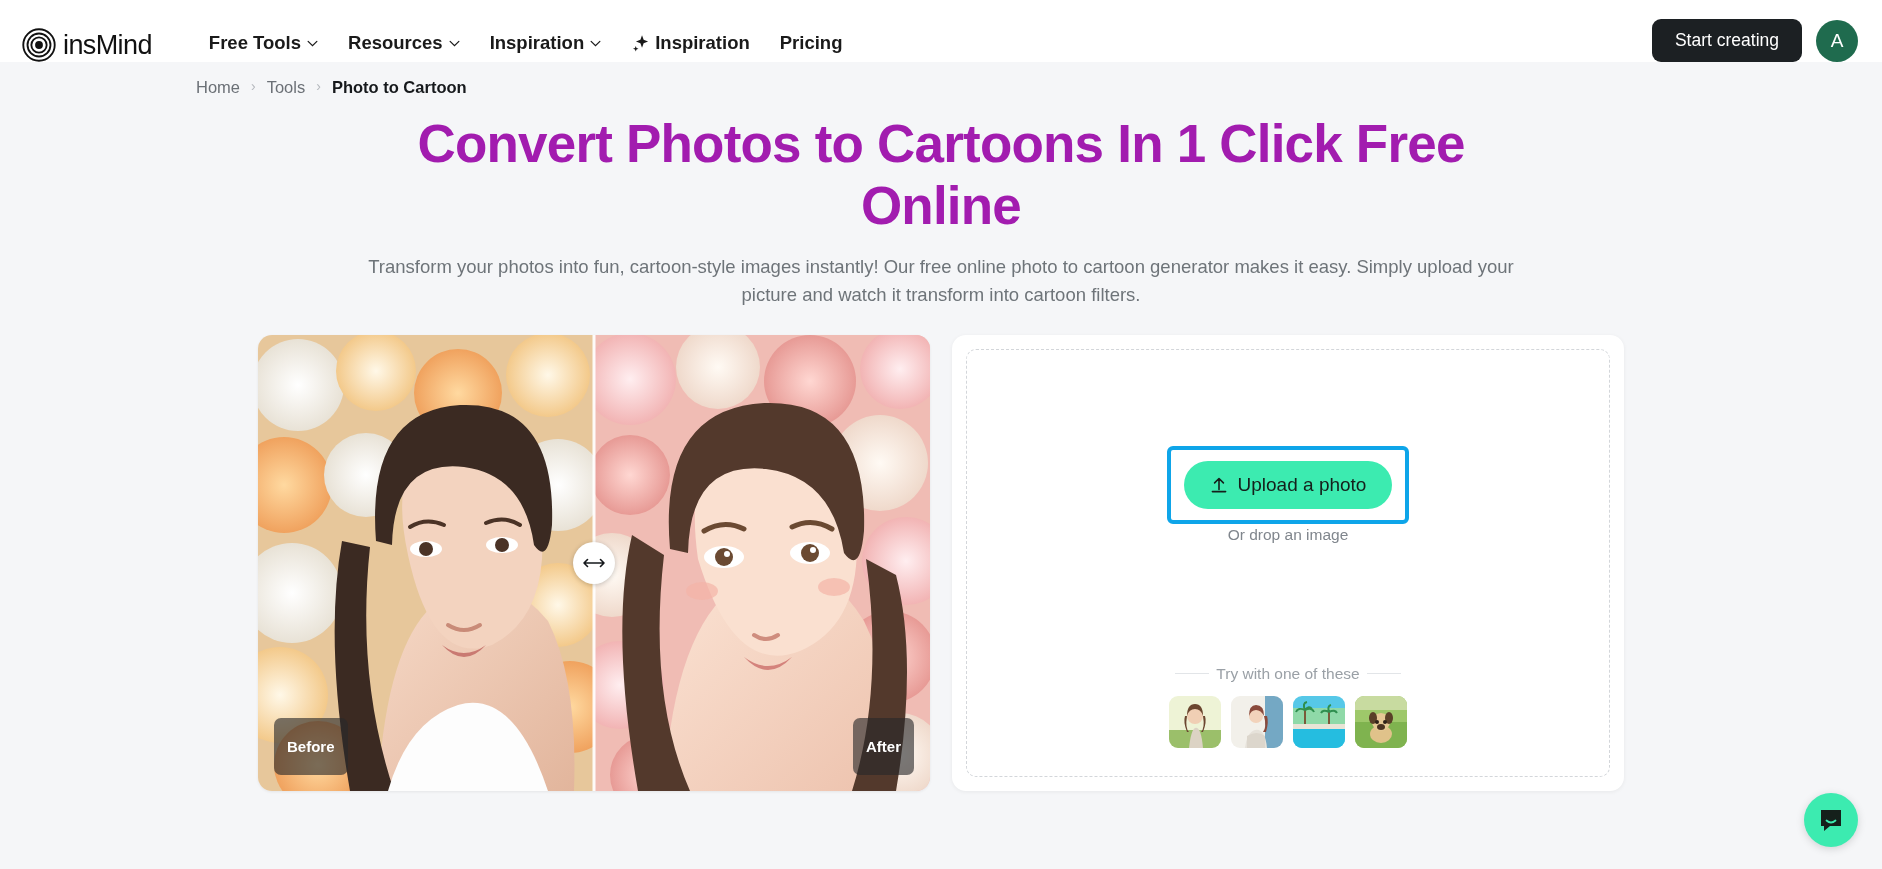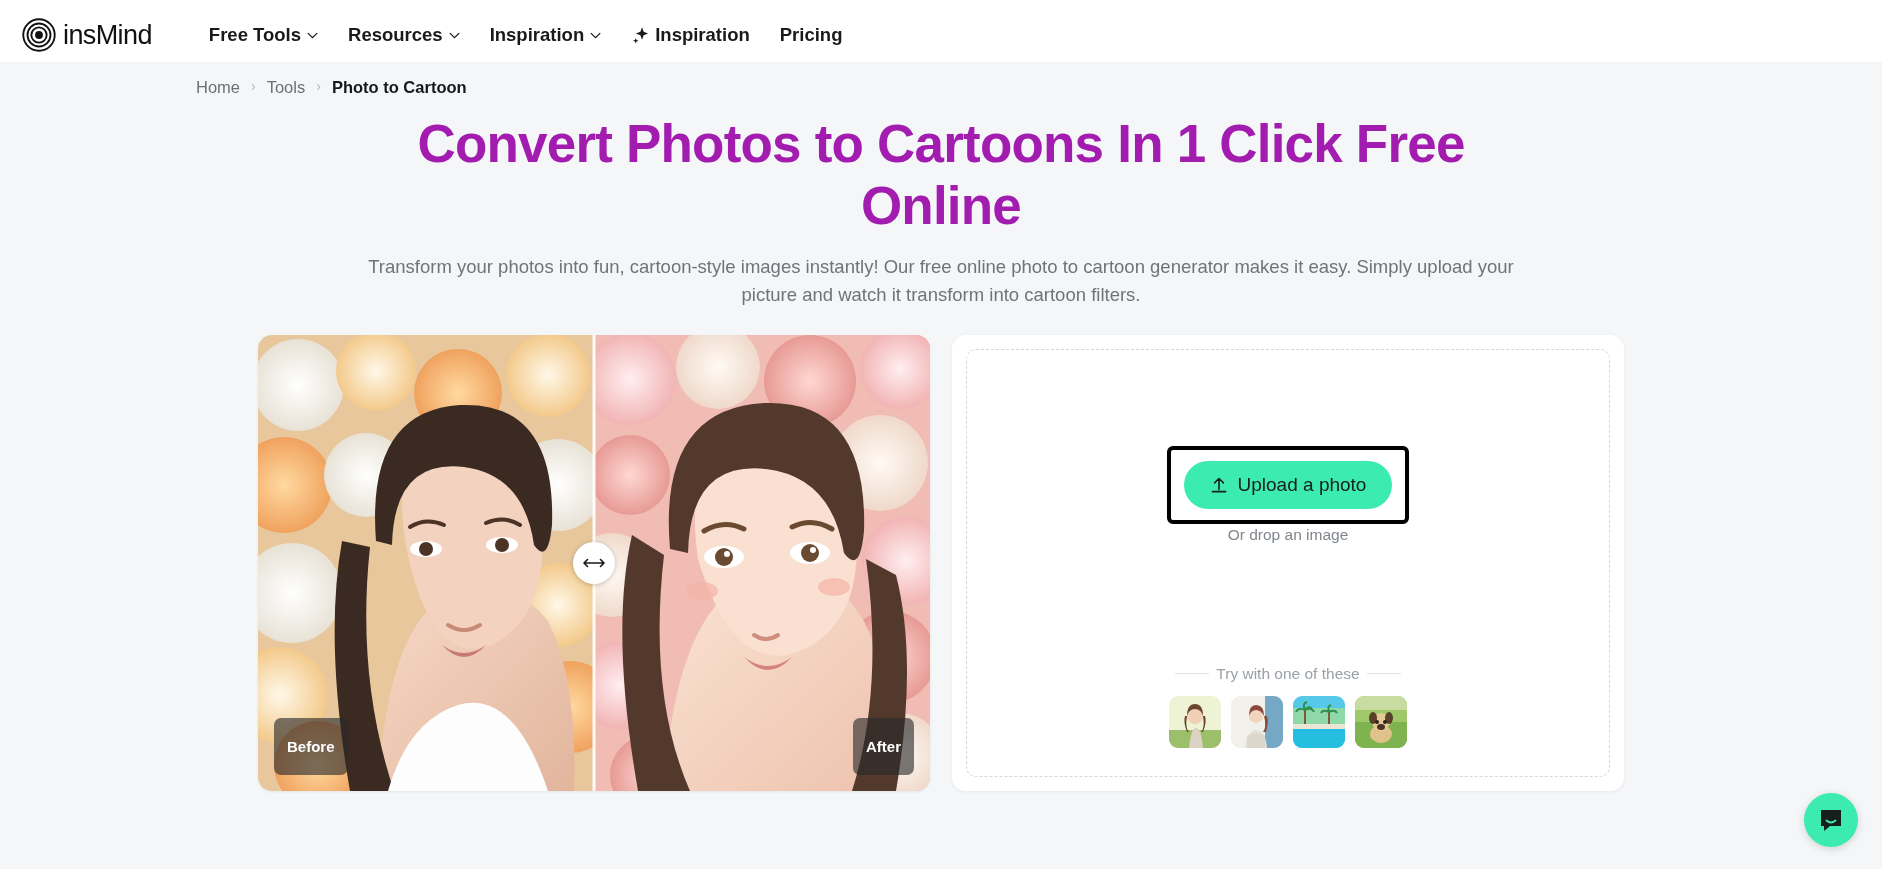--- a/index.html
+++ b/index.html
@@ -7,21 +7,21 @@
     width: 1882px; height: 869px;
     background: #f5f6f8;
     font-family: "Liberation Sans", sans-serif;
     overflow: hidden;
   }
 
   
   .header {
     height: 62px; width: 100%;
     background: #ffffff;
-    display: flex; align-items: center;
+    display: flex; align-items: flex-end;
     padding: 8px 18px 0 18px;
     position: relative;
   }
   .logo { display: flex; align-items: center; gap: 7px; margin-right: 42px; padding-left: 4px; }
   .logo-mark { width: 34px; height: 34px; display: block; }
   .logo-text { font-size: 27px; font-weight: 400; color: #111; letter-spacing: -0.6px; }
 
   .nav { display: flex; align-items: center; gap: 0; }
   .nav-item {
     display: flex; align-items: center; gap: 6px;
@@ -112,21 +112,21 @@
     box-shadow: 0 1px 4px rgba(0,0,0,.06);
     padding: 14px; display: flex;
   }
   .dropzone {
     flex: 1; border: 1.6px dashed #d3d6da; border-radius: 10px;
     display: flex; flex-direction: column; align-items: center;
     position: relative;
   }
   .upload-wrap {
     margin-top: 96px; position: relative;
-    padding: 11px 13px; border: 4px solid #000000; border-radius: 6px;
+    padding: 11px 13px; border: 4px solid #0ea5e9; border-radius: 6px;
   }
   .upload-btn {
     display: flex; align-items: center; gap: 10px;
     background: #3cebb0; color: #15201b;
     font-size: 19px; font-weight: 500;
     border: none; border-radius: 26px;
     padding: 13px 26px; cursor: pointer; white-space: nowrap;
   }
   .up-icon { width: 18px; height: 18px; flex: none; }
   .drop-hint { margin-top: 2px; font-size: 15.5px; color: #80868d; }
@@ -198,20 +198,24 @@
         <path d="M5 12.6 L5.8 14.7 L7.9 15.5 L5.8 16.3 L5 18.4 L4.2 16.3 L2.1 15.5 L4.2 14.7 Z" fill="#1a1a1a"></path>
       </svg>
       <span>Inspiration</span>
     </div>
 
     <div class="nav-item">
       <span>Pricing</span>
     </div>
   </div>
 
+  <div class="header-right">
+    <button class="start-btn">Start creating</button>
+    <div class="avatar">A</div>
+  </div>
 </div>
 
 <div class="crumbs">
   <a>Home</a>
   <span class="sep">›</span>
   <a>Tools</a>
   <span class="sep">›</span>
   <span class="cur">Photo to Cartoon</span>
 </div>
 

